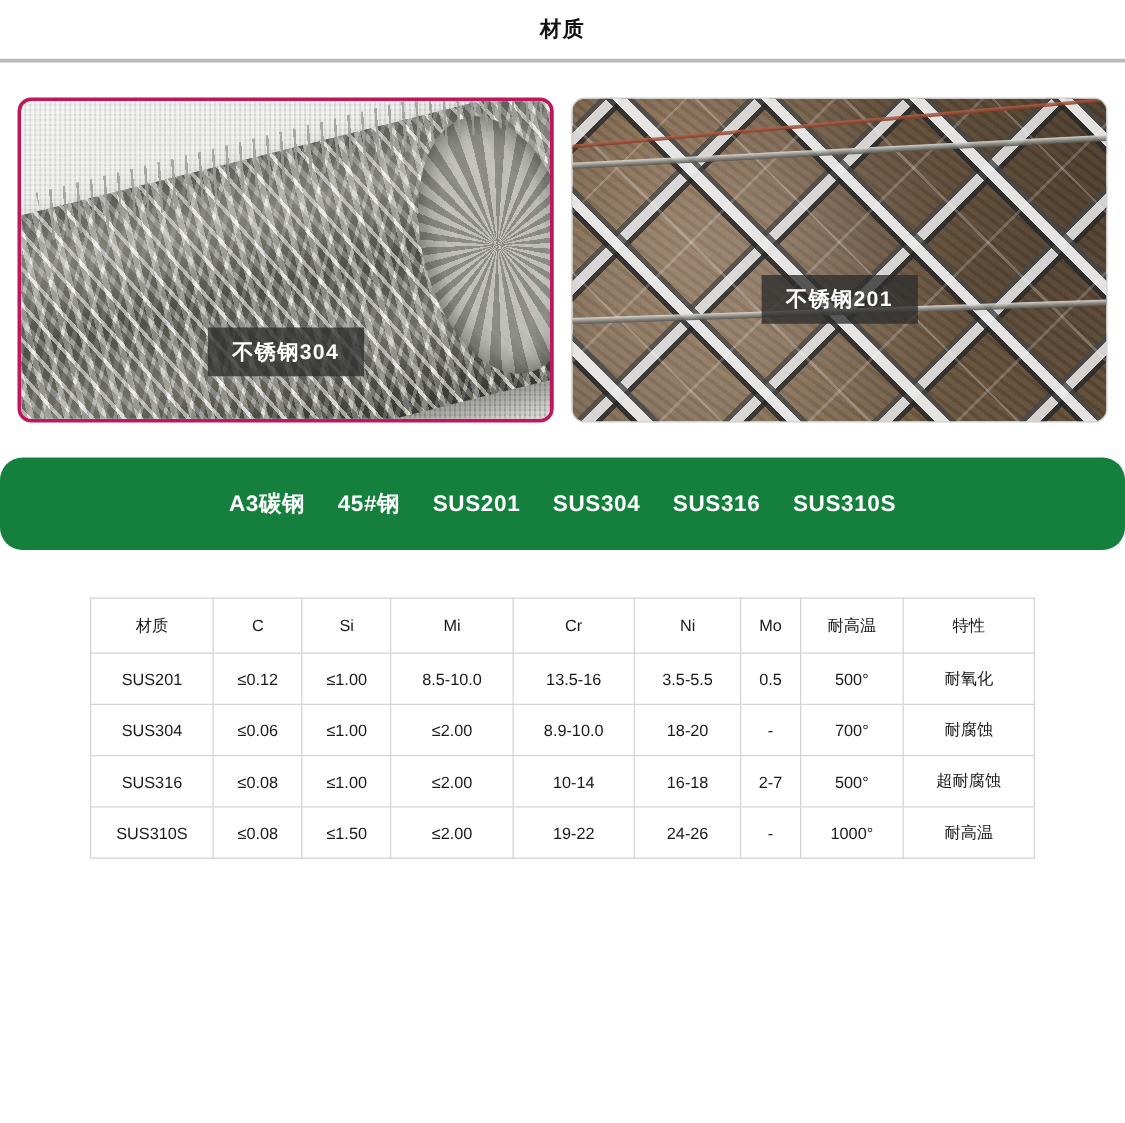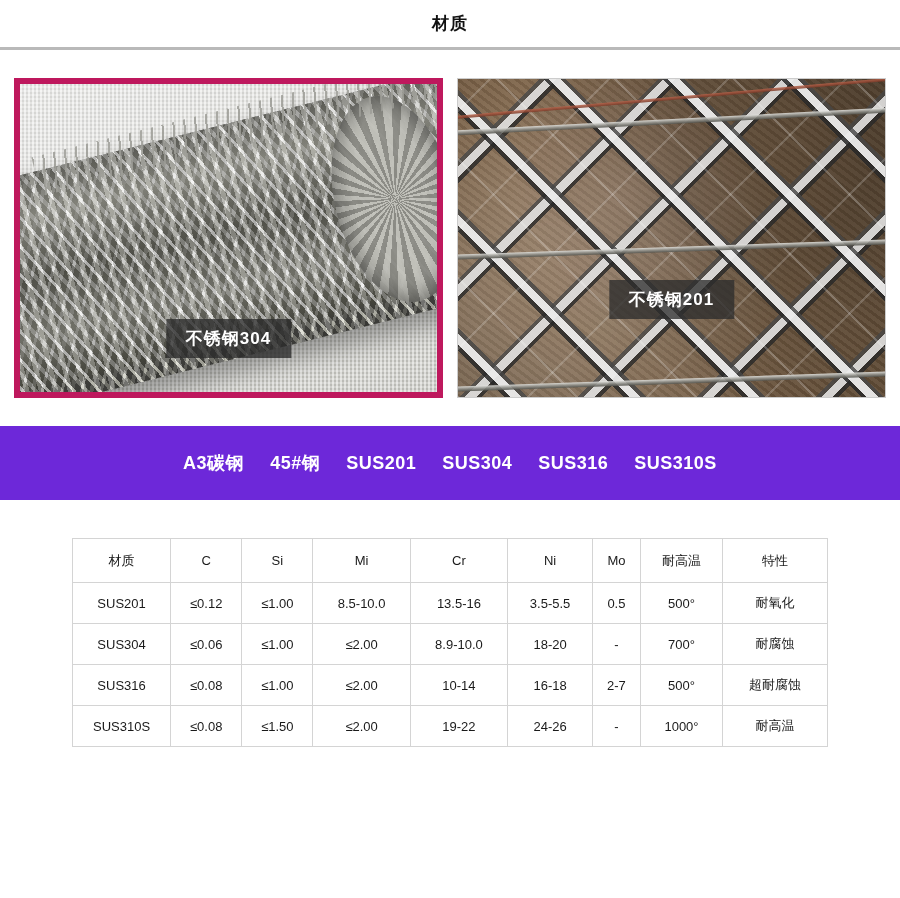--- a/index.html
+++ b/index.html
@@ -35,24 +35,25 @@
 
   
   .photo-row {
     display: flex;
     gap: 14px;
     padding: 28px 14px 0 14px;
   }
   .photo {
     position: relative;
     width: 432px;
-    height: 320px;
+    height: 260px;
     overflow: hidden;
-  }
-  .photo.left { border: 6px solid #be185d; }
+    border-radius: 11px;
+  }
+  .photo.left { border: 3px solid #be185d; }
   .photo.right { border: 1px solid #cccccc; }
 
   .photo-caption {
     position: absolute;
     left: 50%;
     transform: translateX(-50%);
     bottom: 34px;
     background: rgba(45,45,45,0.78);
     color: #ffffff;
     font-size: 17px;
@@ -193,25 +194,26 @@
     height: 3px;
     background: linear-gradient(180deg, #b8624a, #7d3a28);
     transform: rotate(-5deg);
     opacity: .85;
   }
 
   
   .banner {
     margin: 28px 0 0 0;
     height: 74px;
-    background: #6d28d9;
+    background: #15803d;
     display: flex;
     align-items: center;
     justify-content: center;
     gap: 26px;
+    border-radius: 18px;
   }
   .banner-item {
     color: #ffffff;
     font-size: 18px;
     font-weight: bold;
     letter-spacing: .5px;
     white-space: nowrap;
   }
 
   

